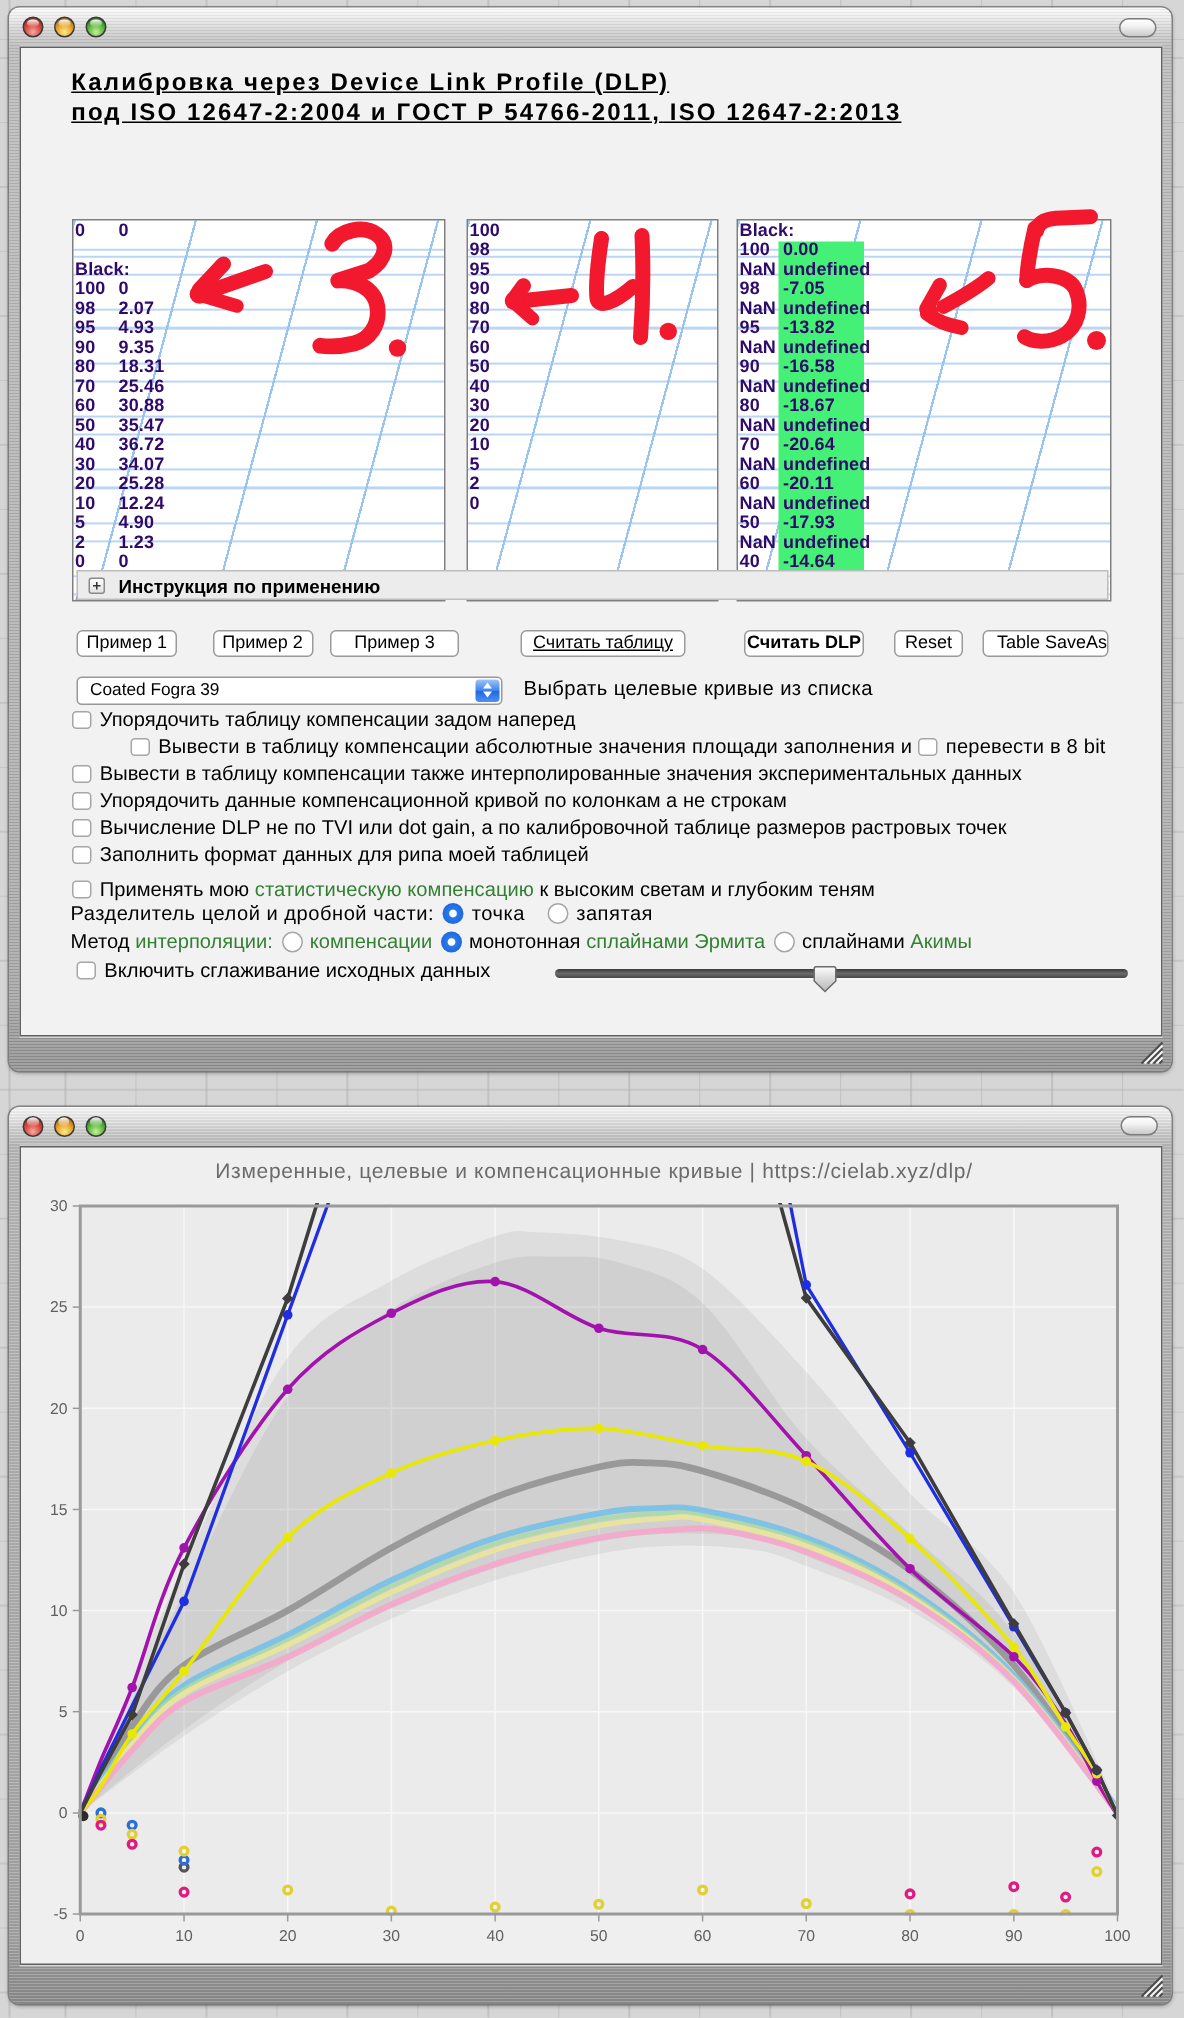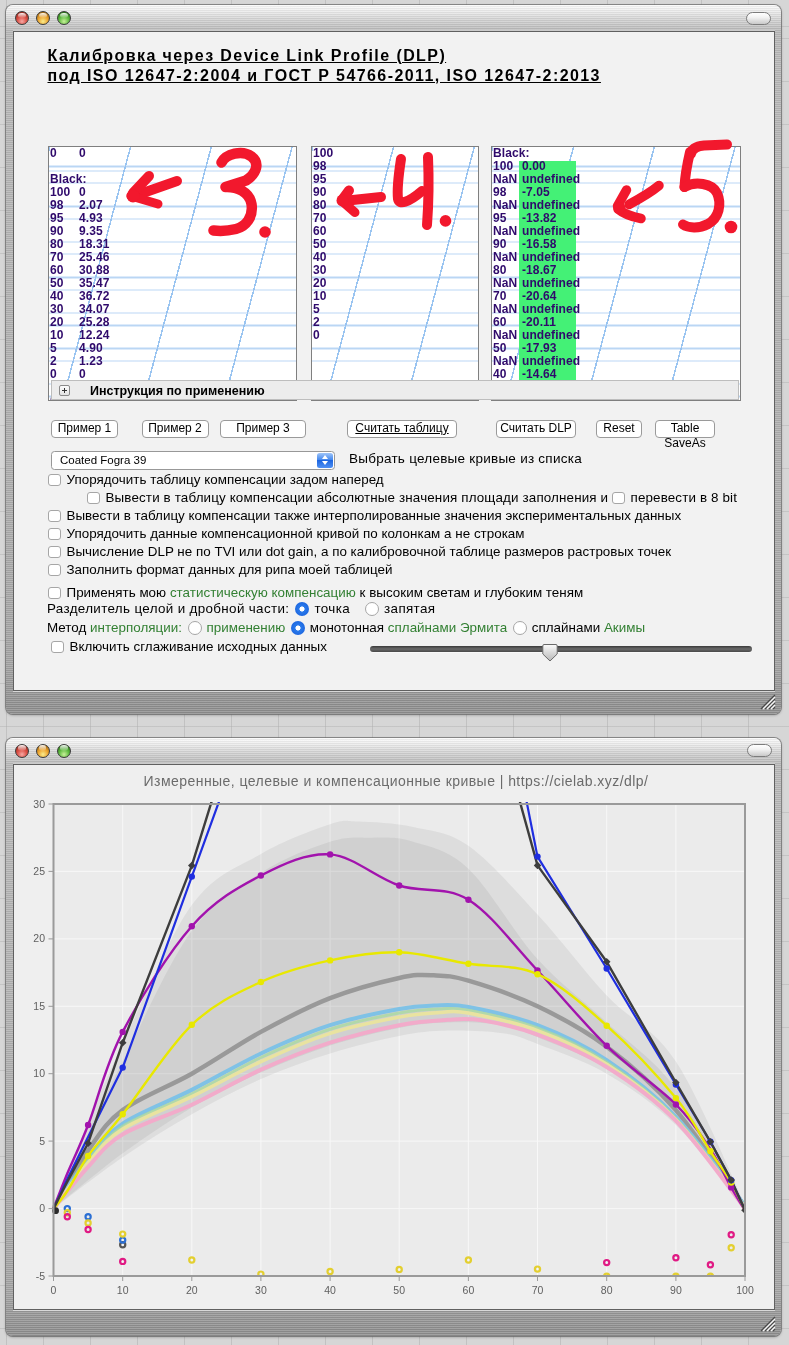--- a/index.html
+++ b/index.html
@@ -45,21 +45,21 @@
 #p2{left:297px;width:168px;}
 #p3{left:477px;width:250px;}
 #p3 .hl{position:absolute;left:27px;top:14px;width:57px;height:240px;background:#44f176;}
 .tgrip{position:absolute;right:1px;bottom:1px;width:11px;height:11px;
  background:linear-gradient(135deg, transparent 0 45%, #909090 45% 52%, transparent 52% 68%, #909090 68% 75%, transparent 75%);}
 
 .instr{position:absolute;left:37px;top:348px;width:688px;height:20px;border:1px solid #bdbdbd;background:#ececec;box-sizing:border-box;}
 .instr .plus{position:absolute;left:7px;top:3.5px;width:11px;height:11px;border:1px solid #8a8a8a;border-radius:2px;box-sizing:border-box;background:linear-gradient(#fdfdfd,#e2e2e2);}
 .instr .plus:before{content:"";position:absolute;left:2px;top:4px;width:5px;height:1px;background:#333;}
 .instr .plus:after{content:"";position:absolute;left:4px;top:2px;width:1px;height:5px;background:#333;}
-.instr b{position:absolute;left:38px;top:3px;font-size:12.5px;}
+.instr b{position:absolute;left:27px;top:3px;font-size:12.5px;}
 
 .btn{position:absolute;top:388px;height:18px;border:1px solid #9a9a9a;border-radius:4px;background:#fff;box-sizing:border-box;
   font-size:12px;text-align:center;line-height:15px;color:#000;}
 
 .sel{position:absolute;left:37px;top:418.5px;width:284px;height:19px;border:1px solid #989898;border-radius:3.5px;background:#fff;box-sizing:border-box;padding-left:16px;}
 .sel .st{position:absolute;left:8px;top:2.5px;font-size:11.5px;}
 .sel .arr{position:absolute;right:1px;top:1px;width:16px;height:15px;border-radius:2.5px;
   background:linear-gradient(#9fc5f8,#3b82ee 50%,#1e66e0 50%,#4f90f4);}
 .sel .arr:before{content:"";position:absolute;left:4.5px;top:2.5px;border:3.5px solid transparent;border-bottom:4px solid #fff;border-top:none;}
 .sel .arr:after{content:"";position:absolute;left:4.5px;bottom:2.5px;border:3.5px solid transparent;border-top:4px solid #fff;border-bottom:none;}
@@ -161,37 +161,37 @@
       <div class="tgrip"></div>
     </div>
     <div class="instr">
         <span class="plus"></span>
         <b>Инструкция по применению</b>
       </div>
     <div class="btn" style="left:37px;width:67px;">Пример 1</div>
     <div class="btn" style="left:127.5px;width:67px;">Пример 2</div>
     <div class="btn" style="left:206px;width:86px;">Пример 3</div>
     <div class="btn" style="left:333px;width:110px;text-decoration:underline;">Считать таблицу</div>
-    <div class="btn" style="left:482px;width:80px;">Считать DLP</div>
+    <div class="btn" style="left:482px;width:80px;font-weight:bold;">Считать DLP</div>
     <div class="btn" style="left:582px;width:46px;">Reset</div>
-    <div class="btn" style="left:641px;width:60px;">Table SaveAs</div>
+    <div class="btn" style="left:641px;width:84px;text-align:right;">Table SaveAs</div>
     <div class="sel">
         <span class="st">Coated Fogra 39</span>
         <span class="arr"></span>
       </div>
     <div class="sellab">Выбрать целевые кривые из списка</div>
     <div class="row" style="top:440px;"><span class="cb"></span>Упорядочить таблицу компенсации задом наперед</div>
     <div class="row" style="top:458px;letter-spacing:0.14px;padding-left:39px;"><span class="cb"></span>Вывести в таблицу компенсации абсолютные значения площади заполнения и <span class="cb"></span>перевести в 8 bit</div>
     <div class="row" style="top:476px;"><span class="cb"></span>Вывести в таблицу компенсации также интерполированные значения экспериментальных данных</div>
     <div class="row" style="top:494px;"><span class="cb"></span>Упорядочить данные компенсационной кривой по колонкам а не строкам</div>
     <div class="row" style="top:530px;"><span class="cb"></span>Заполнить формат данных для рипа моей таблицей</div>
     <div class="row" style="top:512px;"><span class="cb"></span>Вычисление DLP не по TVI или dot gain, а по калибровочной таблице размеров растровых точек</div>
     <div class="row" style="top:553px;"><span class="cb"></span>Применять мою <span class="green">статистическую компенсацию</span> к высоким светам и глубоким теням</div>
     <div class="row" style="left:33px;top:569px;letter-spacing:0.35px;">Разделитель целой и дробной части: <span class="rb on"></span> точка <span class="rb off" style="margin-left:11px;"></span> запятая</div>
-    <div class="row" style="left:33px;top:588px;">Метод <span class="green">интерполяции:</span> <span class="rb off"></span> <span class="green">применению</span> <span class="rb on"></span> монотонная <span class="green">сплайнами Эрмита</span> <span class="rb off"></span> сплайнами <span class="green">Акимы</span></div>
+    <div class="row" style="left:33px;top:588px;">Метод <span class="green">интерполяции:</span> <span class="rb off"></span> <span class="green">компенсации</span> <span class="rb on"></span> монотонная <span class="green">сплайнами Эрмита</span> <span class="rb off"></span> сплайнами <span class="green">Акимы</span></div>
     <div class="row" style="left:37px;top:607px;"><span class="cb"></span>Включить сглаживание исходных данных</div>
     <div class="slider"></div>
     <svg class="thumb" viewBox="0 0 16 19">
       <path d="M2,1.5 L14,1.5 Q15.2,1.5 15.2,3 L15.2,11 L8,18 L0.8,11 L0.8,3 Q0.8,1.5 2,1.5 Z" fill="url(#thg)" stroke="#6a6a6a" stroke-width="1"></path>
       <defs>
           <linearGradient id="thg" x1="0" y1="0" x2="0" y2="1">
         <stop offset="0" stop-color="#fdfdfd"></stop>
             <stop offset="0.5" stop-color="#d8d8d8"></stop>
             <stop offset="1" stop-color="#b8b8b8"></stop>
       </linearGradient>

